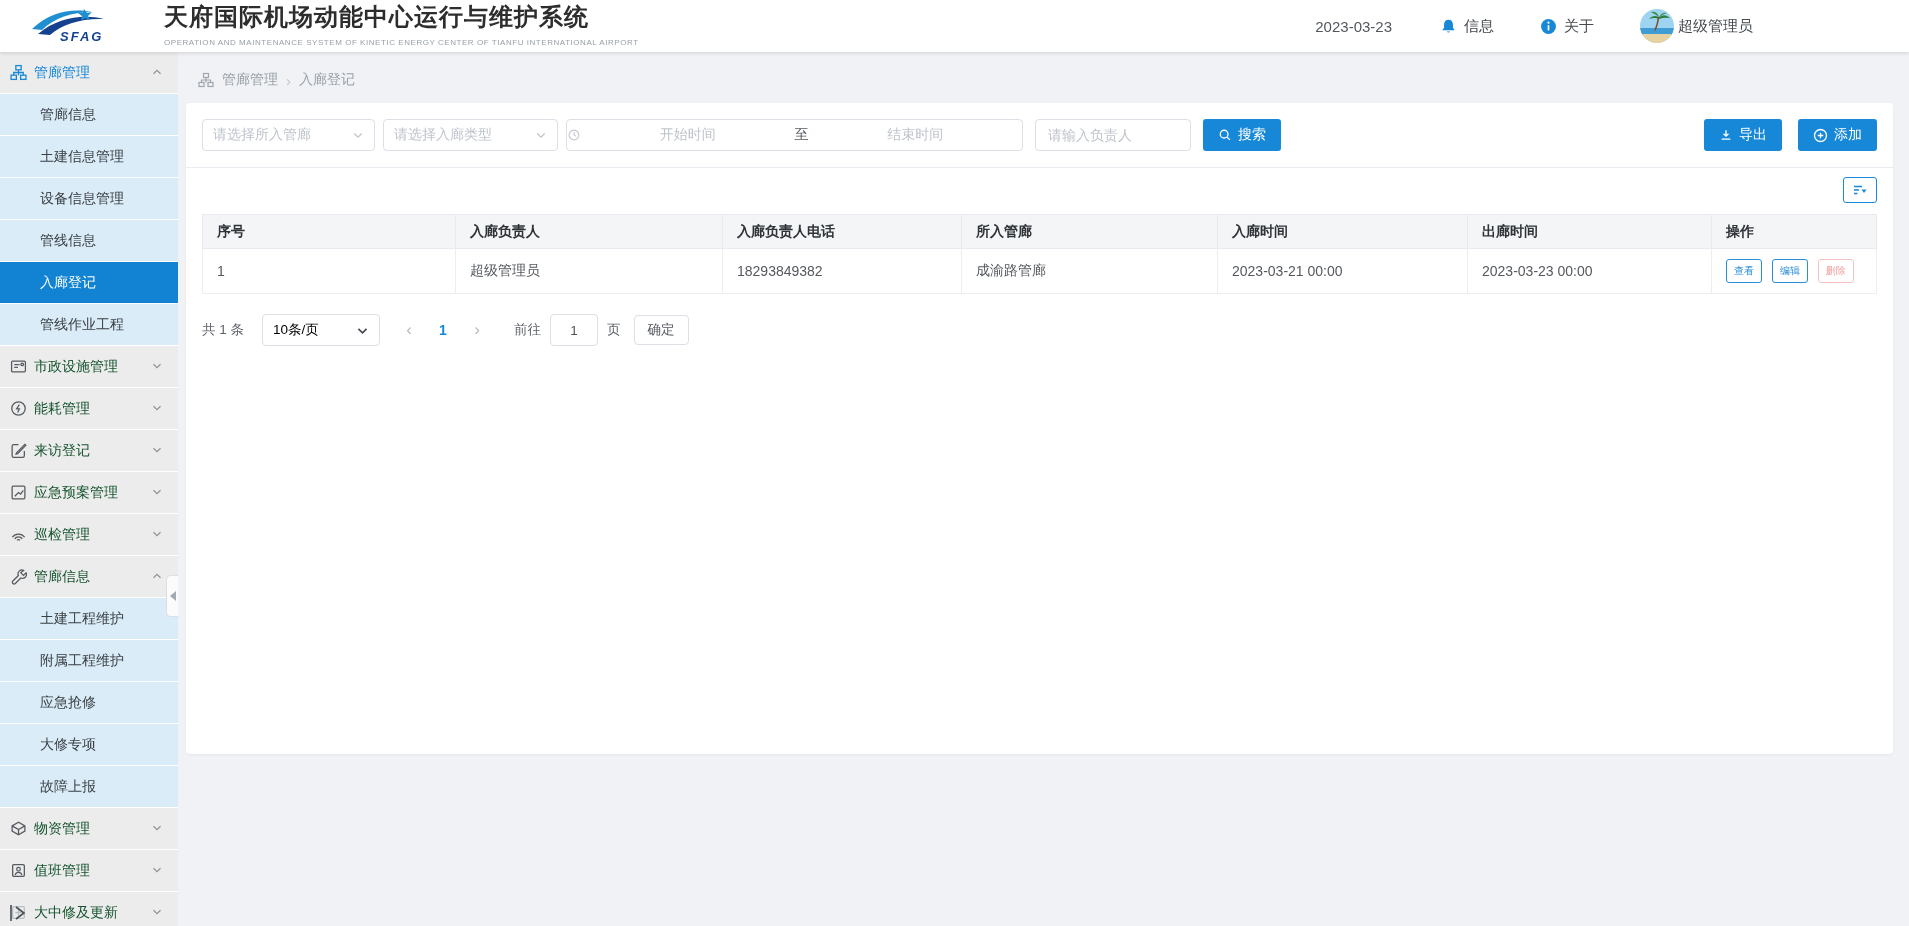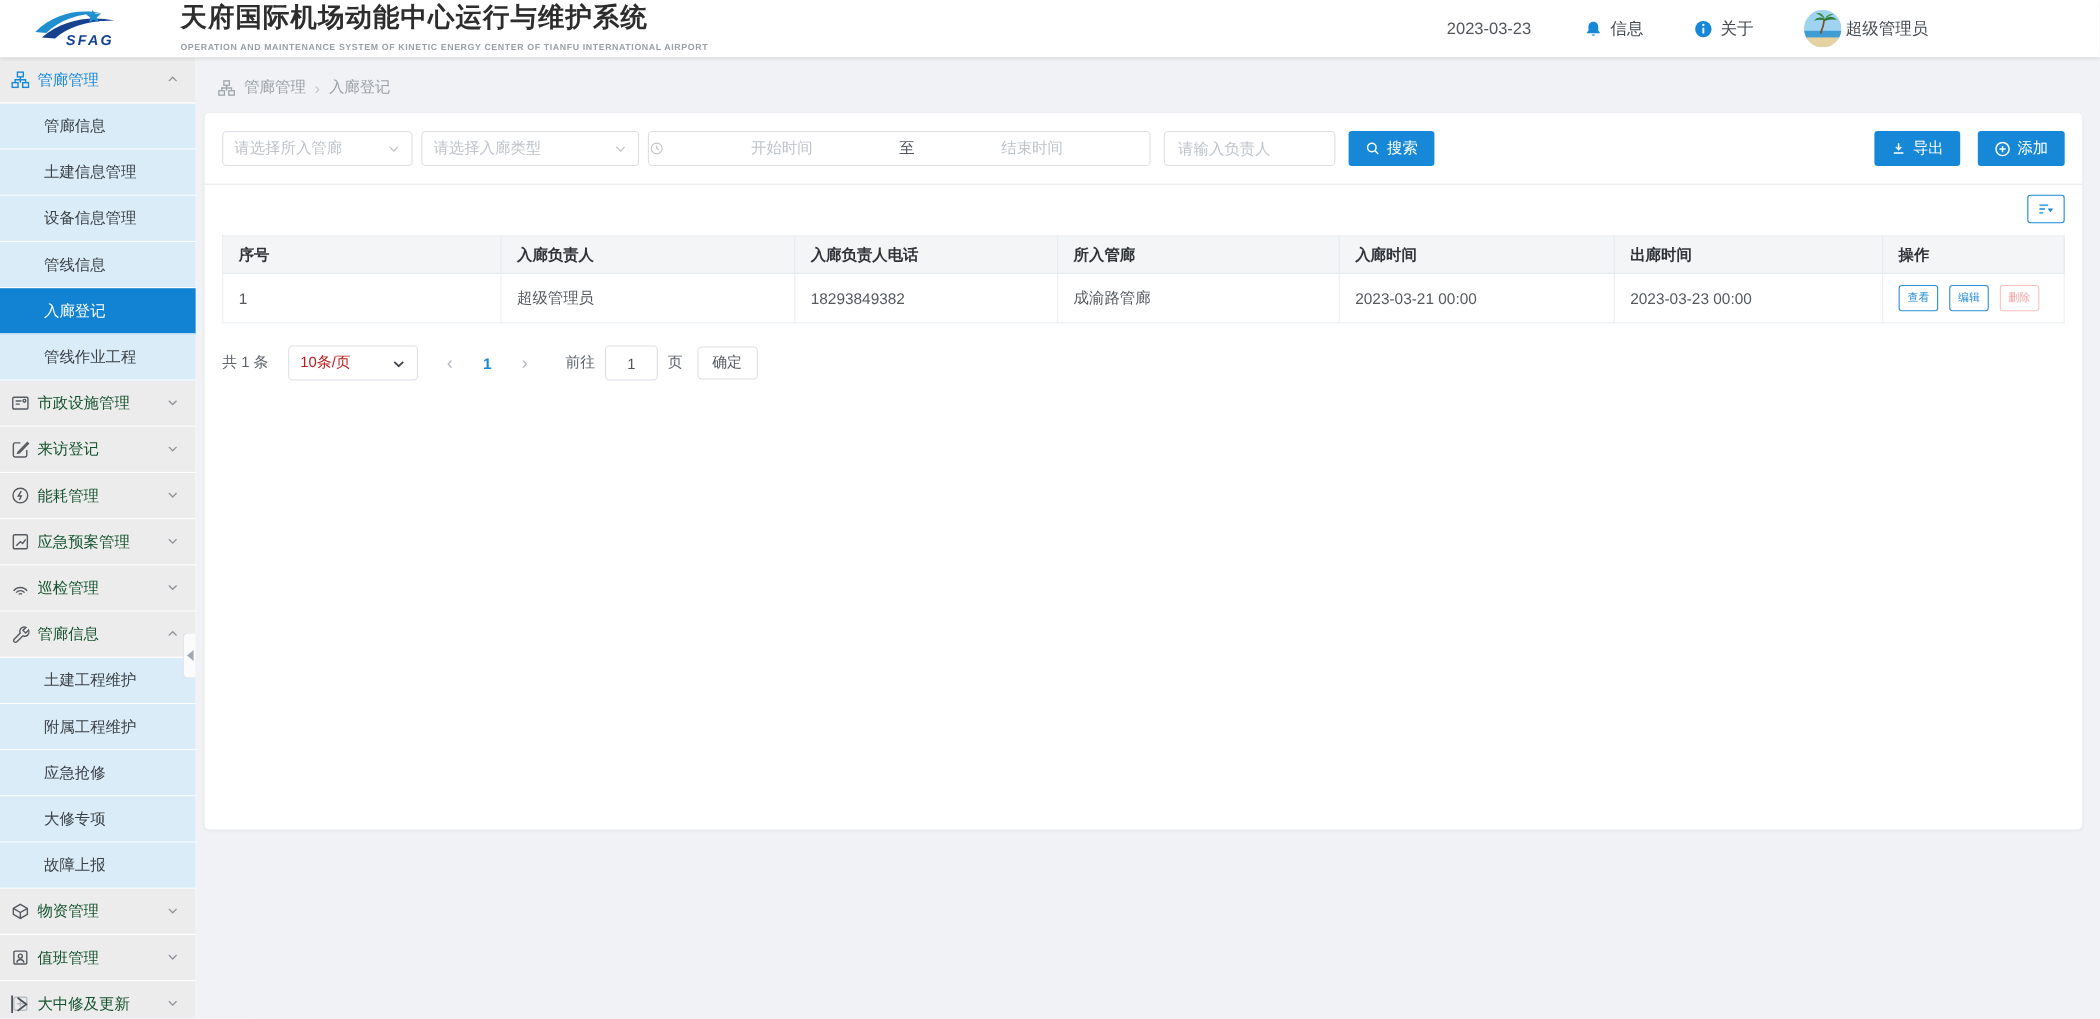--- a/index.html
+++ b/index.html
@@ -4,21 +4,21 @@
 <style>
   html,body{margin:0;padding:0;}
   body{width:1909px;height:926px;overflow:hidden;background:#f0f2f5;
        font-family:"Liberation Sans","DejaVu Sans",sans-serif;color:#333;}
   
   .hdr{height:52px;background:#fff;display:flex;align-items:center;position:relative;z-index:5;
        box-shadow:0 1px 4px rgba(0,0,0,.14);}
   .logo{margin-left:26px;flex:0 0 auto;}
   .tblock{margin-left:34px;line-height:1.1;}
   .ttl{font-size:24px;font-weight:bold;color:#2d2d2d;letter-spacing:1px;}
-  .stl{font-size:8px;font-weight:bold;color:#9aa0a6;letter-spacing:.55px;margin-top:9px;}
+  .stl{font-size:8px;font-weight:normal;color:#9aa0a6;letter-spacing:.55px;margin-top:9px;}
   .hdr-right{margin-left:auto;display:flex;align-items:center;padding-right:156px;font-size:15px;color:#454a50;}
   .hdate{margin-right:48px;color:#54585e;}
   .hitem{display:flex;align-items:center;gap:7px;margin-right:46px;cursor:pointer;}
   .huser{display:flex;align-items:center;gap:4px;cursor:pointer;}
   
   .bdy{display:flex;height:874px;}
   
   .sb{width:178px;background:#fff;position:relative;flex:0 0 auto;overflow:hidden;}
   .nav-parent{height:42px;background:#ececec;border-bottom:1px solid #fff;display:flex;align-items:center;
               padding-left:10px;font-size:14px;color:#14532d;position:relative;cursor:pointer;box-sizing:border-box;}
@@ -39,21 +39,21 @@
   .main{flex:1;background:#f0f2f5;min-width:0;}
   .crumb{display:flex;align-items:center;gap:8px;padding:19px 0 14px 20px;font-size:14px;color:#9aa1a9;}
   .crumb .sep{color:#c0c4cc;font-size:15px;}
   .card{margin:0 16px 0 8px;height:651px;background:#fff;border-radius:4px;box-sizing:border-box;
         box-shadow:0 1px 3px rgba(0,0,0,.05);}
   
   .frow{display:flex;align-items:center;padding:16px;border-bottom:1px solid #e8ebef;}
   .box{height:32px;border:1px solid #dcdfe6;border-radius:4px;background:#fff;box-sizing:border-box;
        display:flex;align-items:center;font-size:14px;color:#bfc4cc;}
   .sel{width:173px;padding:0 10px;justify-content:space-between;cursor:pointer;margin-right:8px;}
-  .sel.t2{width:198px;}
+  .sel.t2{width:175px;}
   .drange{width:457px;padding:0 0;margin-right:12px;}
   .drange .ph{flex:1;text-align:center;}
   .drange .zhi{color:#54585e;}
   .txtin{width:156px;padding:0 10px;margin-right:12px;}
   .txtin input{border:none;outline:none;width:100%;font-size:14px;color:#555;background:transparent;
                font-family:inherit;}
   .txtin input::placeholder{color:#bfc4cc;}
   .btn{height:32px;border:none;border-radius:3px;background:#1788d8;color:#fff;font-size:14px;
        display:inline-flex;align-items:center;gap:6px;padding:0 15px;cursor:pointer;font-family:inherit;}
   .rbtns{margin-left:auto;display:flex;gap:16px;}
@@ -66,21 +66,21 @@
   th{background:#f3f5f7;border:1px solid #e7eaee;height:33px;text-align:left;padding:0 14px;
      color:#2f3338;font-weight:bold;}
   td{border:1px solid #eceff2;height:44px;padding:0 14px;color:#55595e;background:#fff;}
   .act{height:24px;padding:0 7px;font-size:10px;border-radius:3px;background:#fff;cursor:pointer;
        border:1px solid #2a8fd8;color:#2a8fd8;margin-right:6px;font-family:inherit;}
   .act.danger{border-color:#f8c2c2;color:#f19f9f;}
   
   .pag{display:flex;align-items:center;margin-top:20px;font-size:13.5px;color:#5f646b;}
   .pag .total{margin-right:18px;}
   .psel{width:118px;height:32px;border:1px solid #dcdfe6;border-radius:4px;display:flex;align-items:center;
-        justify-content:space-between;padding:0 10px;color:#b91c1c;cursor:pointer;margin-right:18px;
+        justify-content:space-between;padding:0 10px;color:#000000;cursor:pointer;margin-right:18px;
         box-sizing:border-box;}
   .parrow{color:#b4bac1;font-size:17px;width:22px;text-align:center;cursor:pointer;user-select:none;}
   .pnum{color:#1788d8;font-weight:bold;font-size:14px;width:22px;text-align:center;margin:0 12px;cursor:pointer;}
   .goto{display:flex;align-items:center;margin-left:26px;gap:9px;}
   .goto input{width:42px;height:28px;border:1px solid #dcdfe6;border-radius:4px;text-align:center;
               font-size:13.5px;color:#555;outline:none;font-family:inherit;}
   .okbtn{height:30px;border:1px solid #dcdfe6;border-radius:4px;background:#fff;padding:0 13px;
          font-size:13.5px;color:#54585e;cursor:pointer;margin-left:4px;font-family:Liberation Serif, serif;}
   svg{display:block;}
 </style>
@@ -192,37 +192,37 @@
         </svg>
       </span>
       <span>市政设施管理</span>
       <svg class="chev" width="14" height="14" viewBox="0 0 16 16" fill="none" stroke="#909399" stroke-width="1.4">
           <polyline points="4,6 8,10 12,6"></polyline>
         </svg>
     </div>
     <div class="nav-parent">
       <span class="nico">
         <svg width="17" height="17" viewBox="0 0 16 16" fill="none" stroke="currentColor" stroke-width="1.2">
+          <circle cx="8" cy="8" r="6.3"></circle>
+            <path d="M8.8 4.3 6.2 8.4h2.6L7.2 11.8"></path>
+        </svg>
+      </span>
+      <span>能耗管理</span>
+      <svg class="chev" width="14" height="14" viewBox="0 0 16 16" fill="none" stroke="#909399" stroke-width="1.4">
+          <polyline points="4,6 8,10 12,6"></polyline>
+        </svg>
+    </div>
+    <div class="nav-parent">
+      <span class="nico">
+        <svg width="17" height="17" viewBox="0 0 16 16" fill="none" stroke="currentColor" stroke-width="1.2">
           <path d="M13.5 8.5V13a1.5 1.5 0 0 1-1.5 1.5H3.5A1.5 1.5 0 0 1 2 13V4a1.5 1.5 0 0 1 1.5-1.5H8"></path>
           <path d="M6.3 10 13 3.2l1-1 .9.9-1 1L7.2 11l-1.5.4z"></path>
         </svg>
       </span>
       <span>来访登记</span>
-      <svg class="chev" width="14" height="14" viewBox="0 0 16 16" fill="none" stroke="#909399" stroke-width="1.4">
-          <polyline points="4,6 8,10 12,6"></polyline>
-        </svg>
-    </div>
-    <div class="nav-parent">
-      <span class="nico">
-        <svg width="17" height="17" viewBox="0 0 16 16" fill="none" stroke="currentColor" stroke-width="1.2">
-          <circle cx="8" cy="8" r="6.3"></circle>
-            <path d="M8.8 4.3 6.2 8.4h2.6L7.2 11.8"></path>
-        </svg>
-      </span>
-      <span>能耗管理</span>
       <svg class="chev" width="14" height="14" viewBox="0 0 16 16" fill="none" stroke="#909399" stroke-width="1.4">
           <polyline points="4,6 8,10 12,6"></polyline>
         </svg>
     </div>
     <div class="nav-parent">
       <span class="nico">
         <svg width="17" height="17" viewBox="0 0 16 16" fill="none" stroke="currentColor" stroke-width="1.2">
           <rect x="2" y="2" width="12" height="12" rx="1"></rect>
             <path d="M4.5 11.5 8 8l2 1.5 2.5-3.5"></path>
         </svg>

